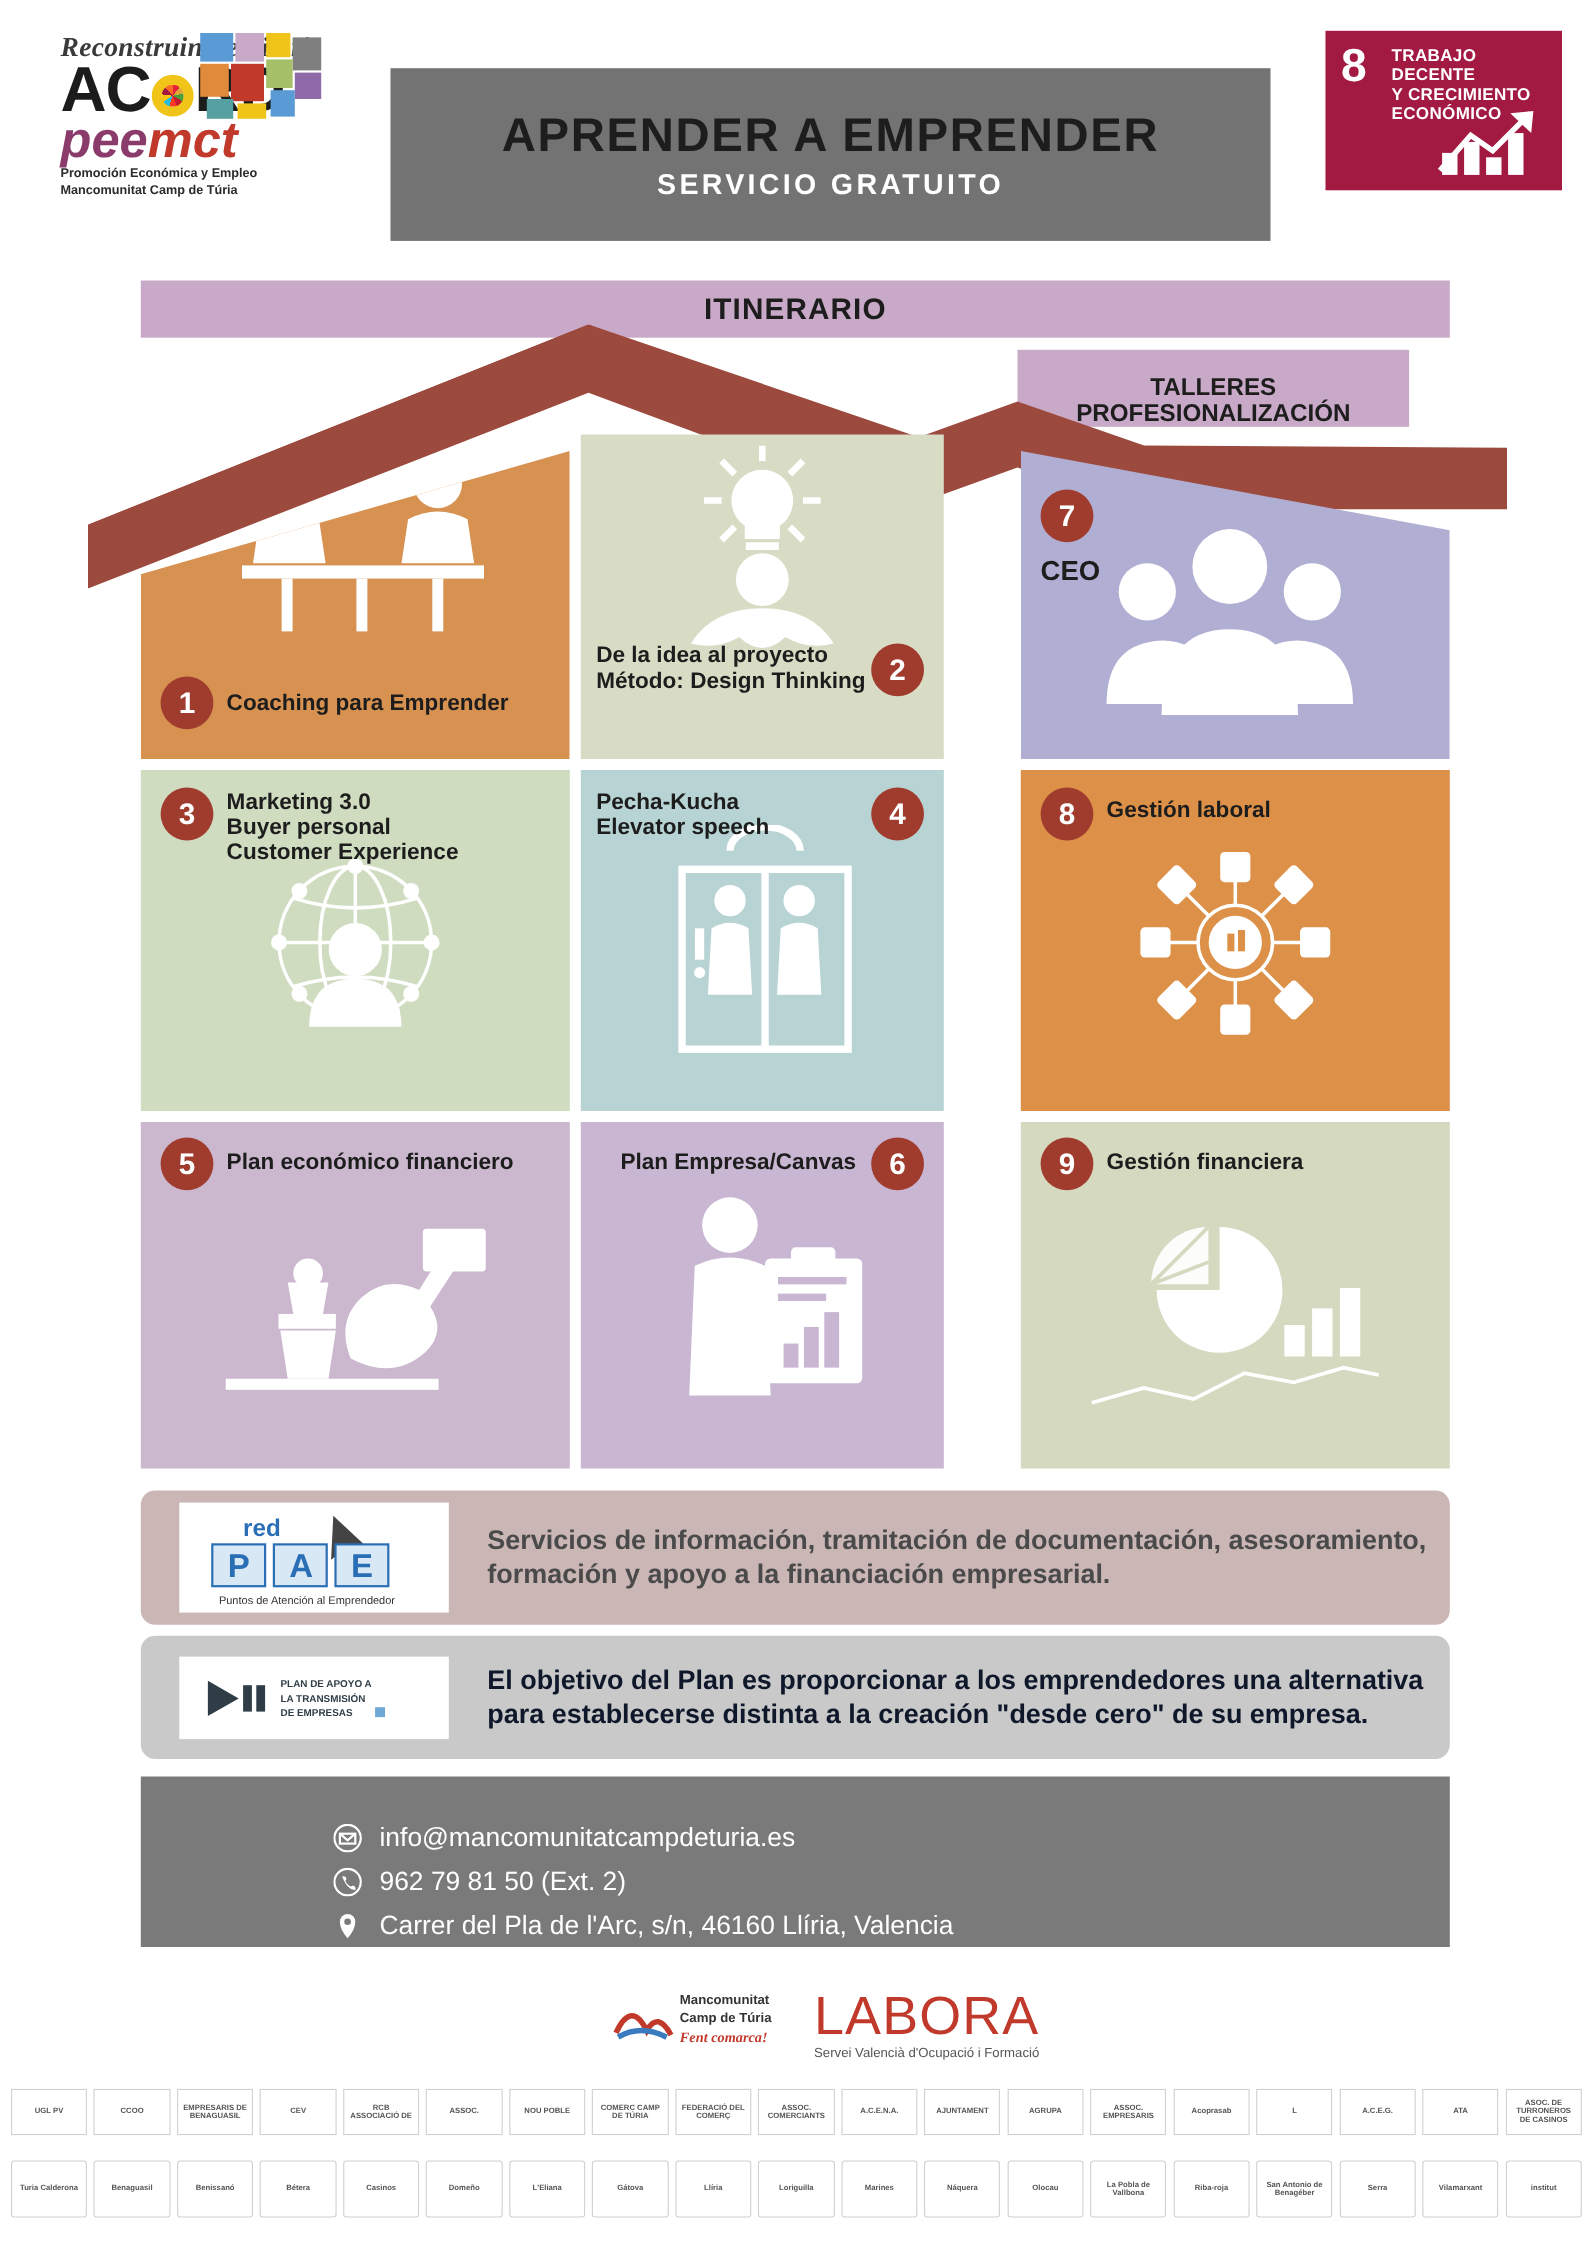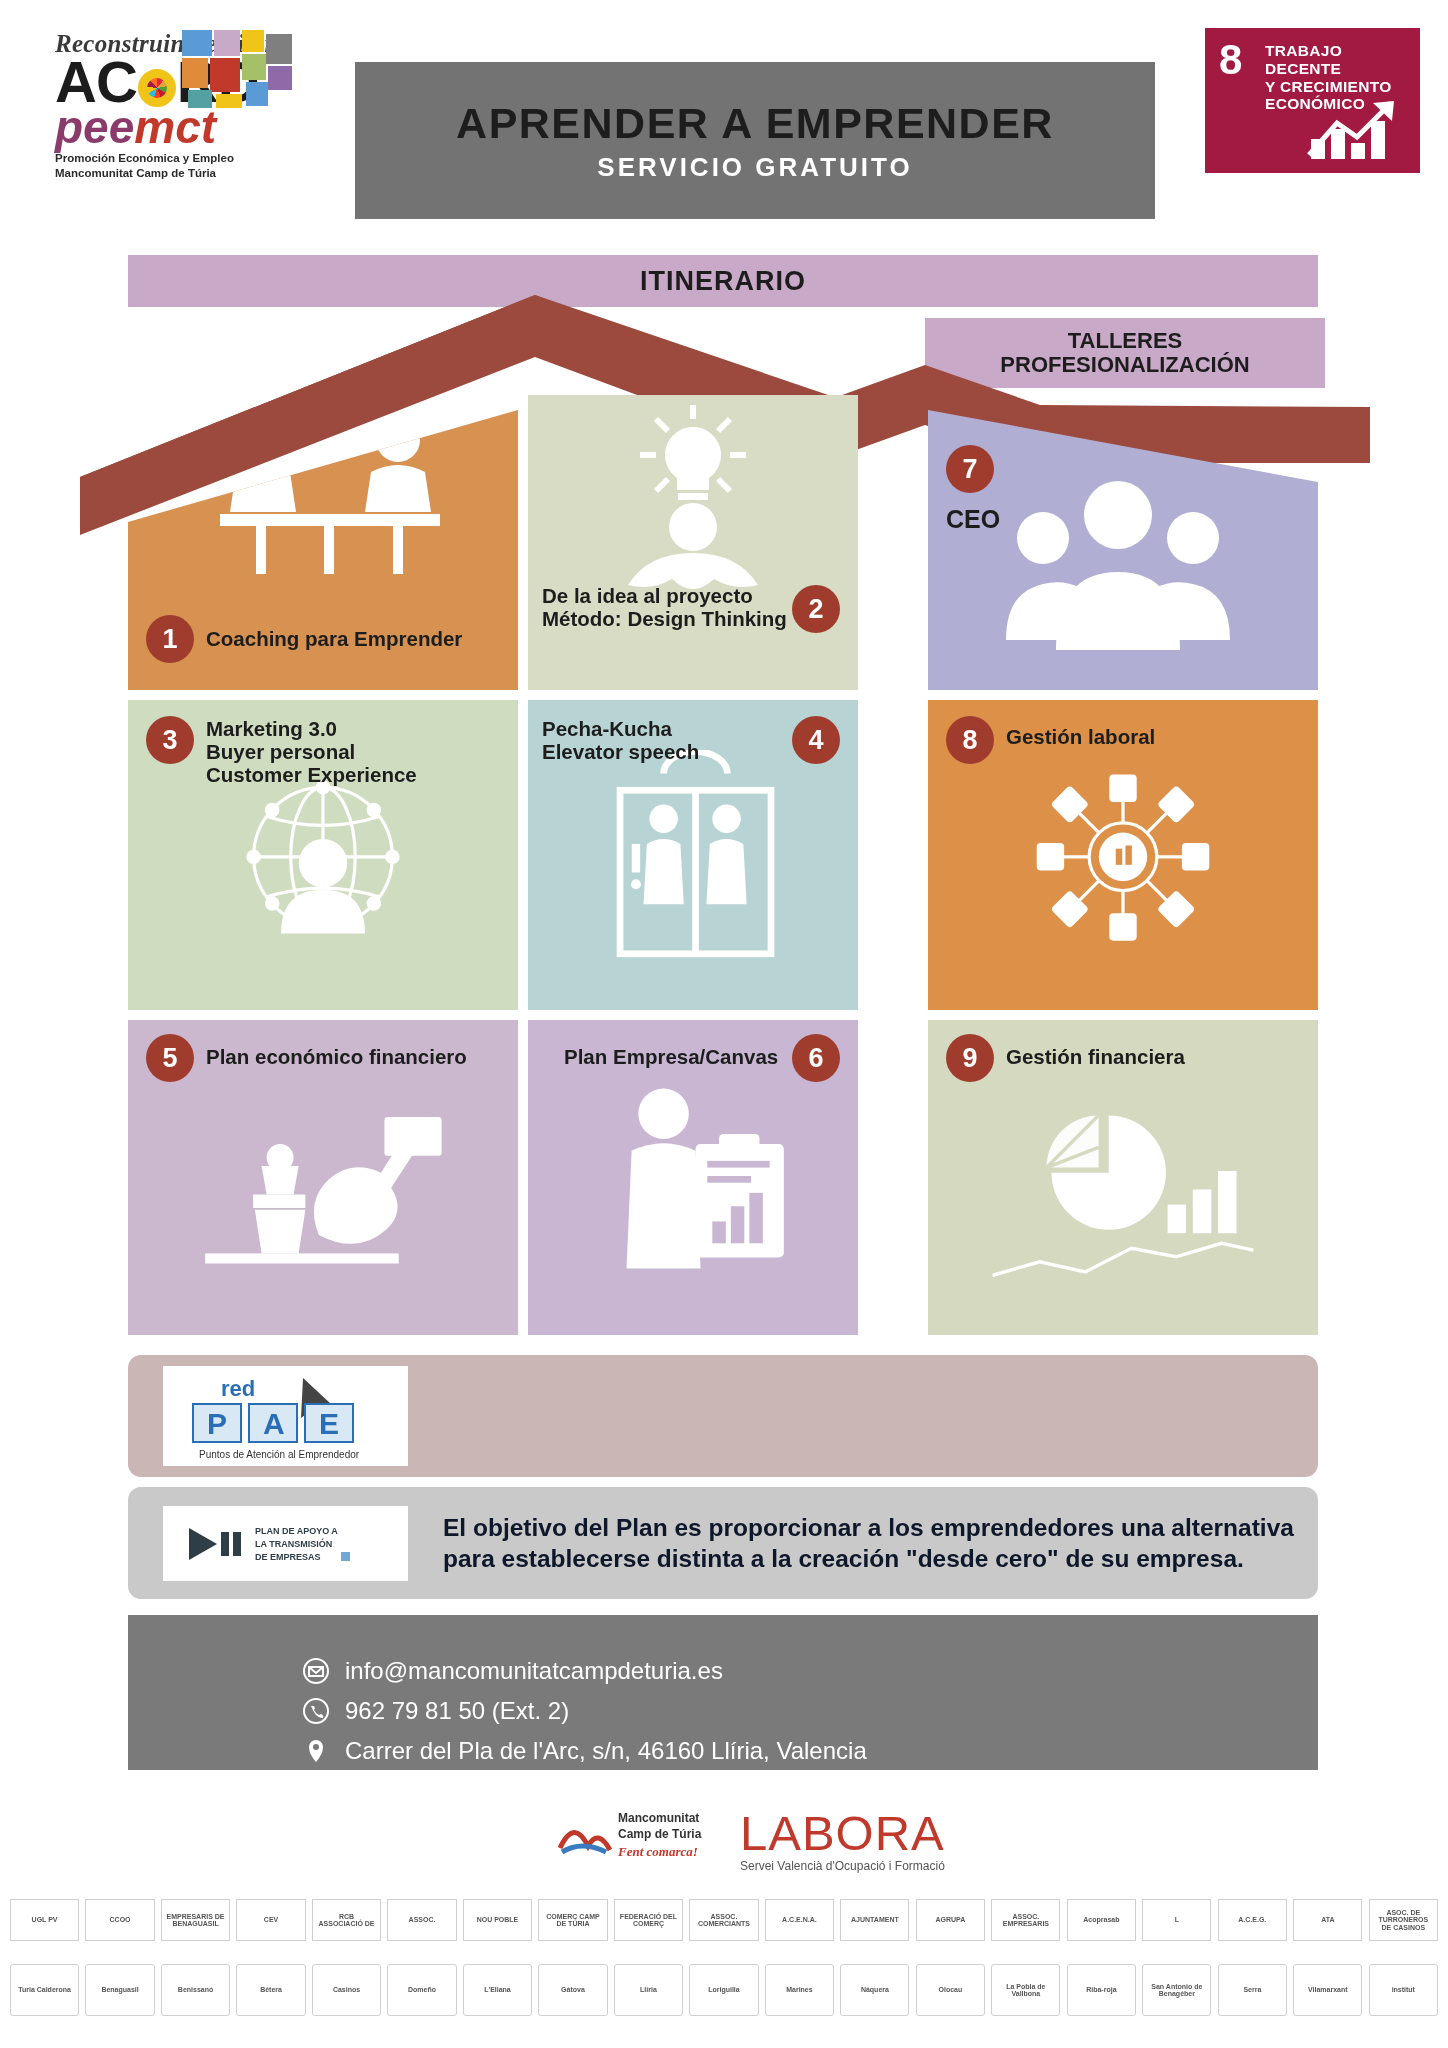--- a/index.html
+++ b/index.html
@@ -60,23 +60,23 @@
   .ods-icon { position: absolute; right: 16px; bottom: 8px; width: 105px; height: 72px; }
 
   
   .itinerario {
     position: absolute; left: 128px; top: 255px; width: 1190px; height: 52px;
     background: #c9a9c8; display: flex; align-items: center; justify-content: center;
   }
   .itinerario span { font-size: 27px; font-weight: bold; color: #1d1d1d; letter-spacing: 1px; }
 
   .talleres {
-    position: absolute; left: 925px; top: 318px; width: 400px; height: 70px;
+    position: absolute; left: 925px; top: 318px; width: 356px; height: 70px;
     background: #c9a9c8; display: flex; flex-direction: column;
-    align-items: center; justify-content: center; line-height: 1.1;
+    align-items: center; justify-content: flex-end; line-height: 1.1;
   }
   .talleres span { font-size: 22px; font-weight: bold; color: #1d1d1d; }
 
   
   .roof { position: absolute; left: 80px; top: 295px; width: 1290px; height: 240px; }
 
   
   .card { position: absolute; overflow: hidden; }
   .badge {
     position: absolute; width: 48px; height: 48px; border-radius: 50%;
@@ -405,20 +405,21 @@
         <path d="M140 12 L168 38 L156 40 L164 52 L154 58 L146 46 L138 52 Z" fill="#444"></path>
         <rect x="30" y="38" width="48" height="38" fill="#d9e8f5" stroke="#2a6fb5" stroke-width="2"></rect>
         <rect x="86" y="38" width="48" height="38" fill="#d9e8f5" stroke="#2a6fb5" stroke-width="2"></rect>
         <rect x="142" y="38" width="48" height="38" fill="#d9e8f5" stroke="#2a6fb5" stroke-width="2"></rect>
         <text x="44" y="68" font-family="Liberation Sans, sans-serif" font-size="30" font-weight="bold" fill="#2a6fb5">P</text>
         <text x="100" y="68" font-family="Liberation Sans, sans-serif" font-size="30" font-weight="bold" fill="#2a6fb5">A</text>
         <text x="156" y="68" font-family="Liberation Sans, sans-serif" font-size="30" font-weight="bold" fill="#2a6fb5">E</text>
         <text x="36" y="92" font-family="Liberation Sans, sans-serif" font-size="10" fill="#333">Puntos de Atención al Emprendedor</text>
       </svg>
     </div>
+    <div class="band-text">Servicios de información, tramitación de documentación, asesoramiento, formación y apoyo a la financiación empresarial.</div>
   </div>
 
   <div class="band" id="band-plan">
     <div class="band-logo">
       <svg viewBox="0 0 245 75" style="width:245px;height:75px">
         <path d="M26 22 L54 38 L26 54 Z" fill="#2f3e46"></path>
         <rect x="58" y="26" width="8" height="24" fill="#2f3e46"></rect>
         <rect x="70" y="26" width="8" height="24" fill="#2f3e46"></rect>
         <text x="92" y="28" font-family="Liberation Sans, sans-serif" font-size="9" font-weight="bold" fill="#2f3e46">PLAN DE APOYO A</text>
         <text x="92" y="41" font-family="Liberation Sans, sans-serif" font-size="9" font-weight="bold" fill="#2f3e46">LA TRANSMISIÓN</text>

